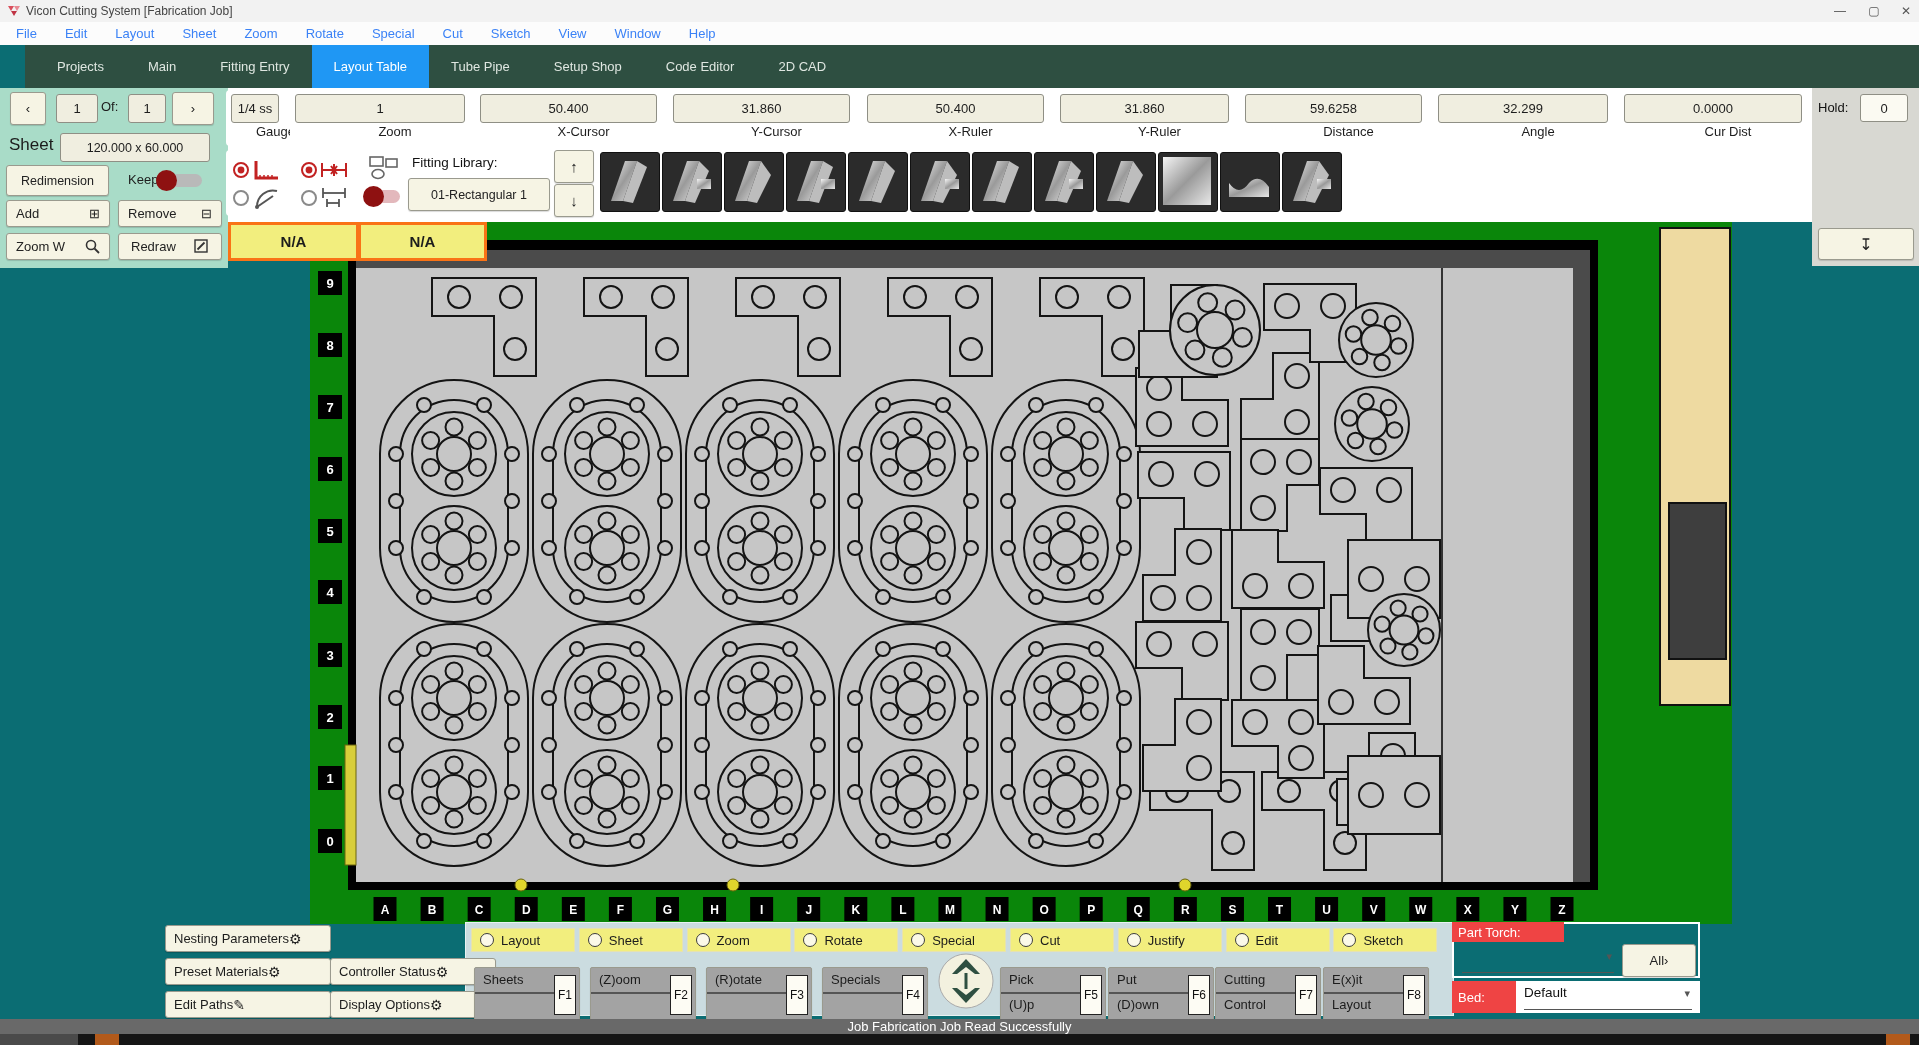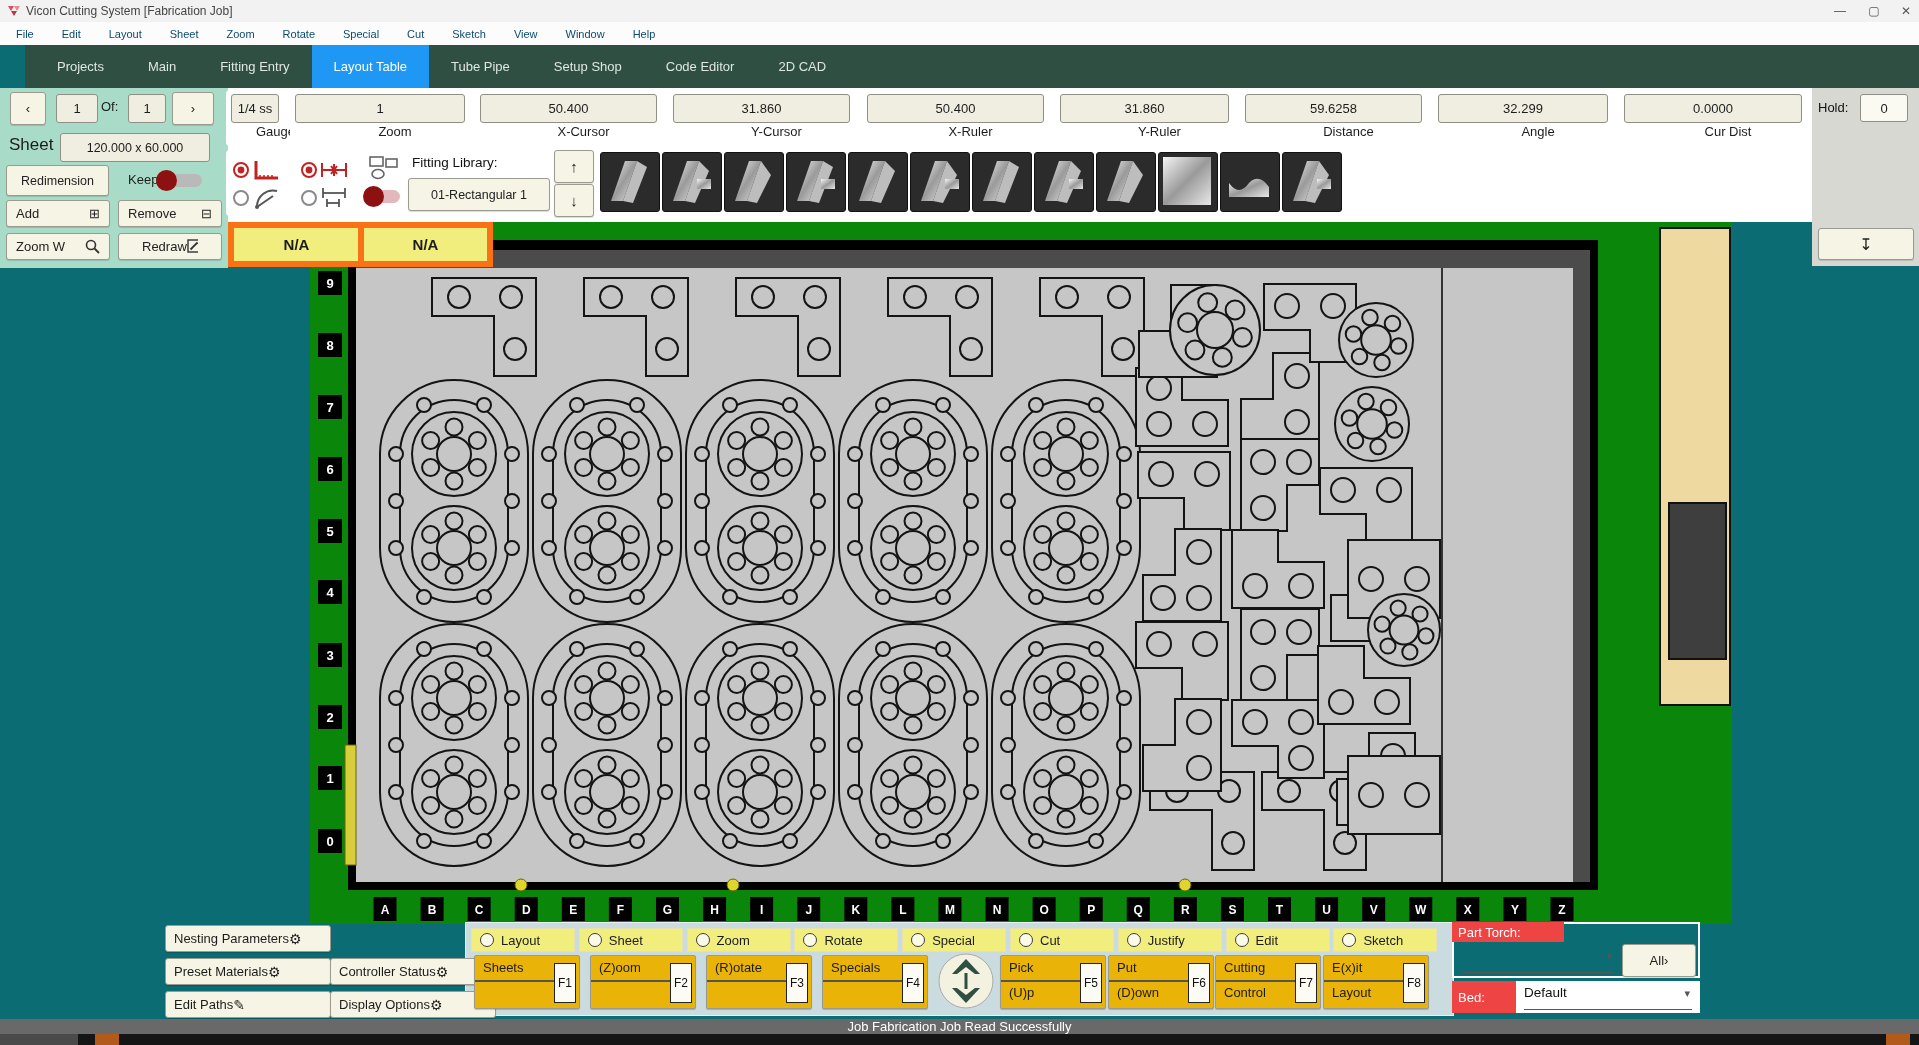--- a/index.html
+++ b/index.html
@@ -5,48 +5,48 @@
   html,body{margin:0;padding:0;}
   body{width:1919px;height:1045px;position:relative;background:#0b6d73;
        font-family:"Liberation Sans",sans-serif;overflow:hidden;}
   .abs{position:absolute;}
   
   #titlebar{left:0;top:0;width:1919px;height:22px;background:#f2f2f2;border-bottom:1px solid #d9d9d9;}
   #titletext{left:26px;top:4px;font-size:12px;color:#444;}
   .winbtn{top:0;width:32px;height:22px;text-align:center;line-height:22px;font-size:12px;color:#555;}
   
   #menubar{left:0;top:22px;width:1919px;height:23px;background:#fcfcfc;display:flex;align-items:center;gap:28px;padding-left:16px;box-sizing:border-box;}
-  .mitem{font-size:11px;color:#0c4a6e;}
+  .mitem{font-size:13px;color:#3b82f6;}
   
   #tabbar{left:0;top:45px;width:1919px;height:43px;background:#2e4f41;display:flex;align-items:stretch;padding-left:10px;box-sizing:border-box;margin-left:25px;}
   .tab{font-size:13px;color:#dfe7e1;display:flex;align-items:center;padding:0 22px;}
   .tab.active{background:#1f97f4;color:#fff;}
   
   #mintzone{left:0;top:88px;width:228px;height:180px;background:#a9dcc8;}
   #whitezone{left:224px;top:88px;width:1588px;height:134px;background:#ffffff;}
   #grayzone{left:1812px;top:88px;width:107px;height:178px;background:#d8d8d2;}
   .btn{background:#f6f4e4;border:1px solid #9a9a8e;border-radius:3px;color:#222;
        display:flex;align-items:center;justify-content:center;font-size:13px;box-shadow:0 1px 1px rgba(0,0,0,.15);}
   .field{background:#f0eee0;border:1px solid #8f8f85;border-radius:3px;color:#1d1d1d;
          display:flex;align-items:center;justify-content:center;font-size:13px;}
   .card{background:#fff;border-radius:4px;}
   .cardlabel{position:absolute;left:0;right:0;top:34px;text-align:center;font-size:13px;color:#1d1d1d;margin-left:30px;}
   .cardfield{position:absolute;left:5px;right:5px;top:4px;height:27px;}
   label.small{font-size:13px;color:#1d1d1d;}
   
   .track{position:absolute;width:40px;height:13px;border-radius:7px;background:#b9b9b9;}
   .knob{position:absolute;width:21px;height:21px;border-radius:50%;background:#8e1111;}
   
-  .na{background:#f2ee7e;border:6px solid #f97316;color:#1c1c1c;font-weight:bold;font-size:15px;
+  .na{background:#f2ee7e;border:3px solid #f97316;color:#1c1c1c;font-weight:bold;font-size:15px;
       display:flex;align-items:center;justify-content:center;}
   .mode{position:absolute;top:0;height:24px;background:#f2ee7e;display:flex;align-items:center;gap:7px;
         padding-left:8px;box-sizing:border-box;font-size:13px;color:#1c1c1c;border:1px solid #e6e2b0;}
   .modecirc{width:12px;height:12px;border-radius:50%;border:1.5px solid #3c3c3c;background:#fbf9e8;}
   
-  .fkey{position:absolute;background:#eab308;border:1px solid #9a9a8e;border-radius:2px;height:52px;box-shadow:0 1px 1px rgba(0,0,0,.2);}
+  .fkey{position:absolute;background:#a3a3a3;border:1px solid #9a9a8e;border-radius:2px;height:52px;box-shadow:0 1px 1px rgba(0,0,0,.2);margin-top:12px;}
   .fkey .l1{position:absolute;left:8px;top:4px;font-size:13px;color:#1c1c1c;}
   .fkey .l2{position:absolute;left:8px;top:29px;font-size:13px;color:#1c1c1c;}
   .fkey .line{position:absolute;left:0px;right:20px;top:24px;height:2px;background:#555;}
   .fkey .kbox{position:absolute;right:3px;top:7px;width:20px;height:38px;background:#fdfcf4;border:1.5px solid #222;
               display:flex;align-items:center;justify-content:center;font-size:12px;color:#111;}
   
   .bbtn{position:absolute;width:166px;height:27px;background:#f6f4e4;border:1px solid #9a9a8e;border-radius:3px;
         display:flex;align-items:center;padding:0 8px;box-sizing:border-box;
         font-size:13px;color:#1c1c1c;box-shadow:0 1px 1px rgba(0,0,0,.2);}
   .gear{font-size:14px;color:#222;}
@@ -172,21 +172,21 @@
   <span>Remove</span>
     <span>⊟</span>
   </div>
 <div class="abs btn" style="left:6px;top:233px;width:104px;height:27px;justify-content:space-between;padding:0 9px;box-sizing:border-box">
   <span>Zoom W</span>
   <svg width="15" height="15">
       <circle cx="6" cy="6" r="4.5" fill="none" stroke="#333" stroke-width="1.6"></circle>
       <line x1="9.5" y1="9.5" x2="14" y2="14" stroke="#333" stroke-width="1.8"></line>
     </svg>
   </div>
-<div class="abs btn" style="left:118px;top:233px;width:104px;height:27px;justify-content:space-between;padding:0 23px;box-sizing:border-box">
+<div class="abs btn" style="left:118px;top:233px;width:104px;height:27px;justify-content:space-between;padding:0 12px;box-sizing:border-box">
   <span>Redraw</span>
   <svg width="15" height="15">
       <rect x="1" y="1" width="12" height="12" fill="none" stroke="#333" stroke-width="1.4"></rect>
       <line x1="3.5" y1="10.5" x2="10.5" y2="3.5" stroke="#333" stroke-width="1.8"></line>
     </svg>
   </div>
 
 <div class="abs card" style="left:226px;top:150px;width:62px;height:66px">
   <div class="abs" style="left:6px;top:8px">
     <svg width="50" height="24">

